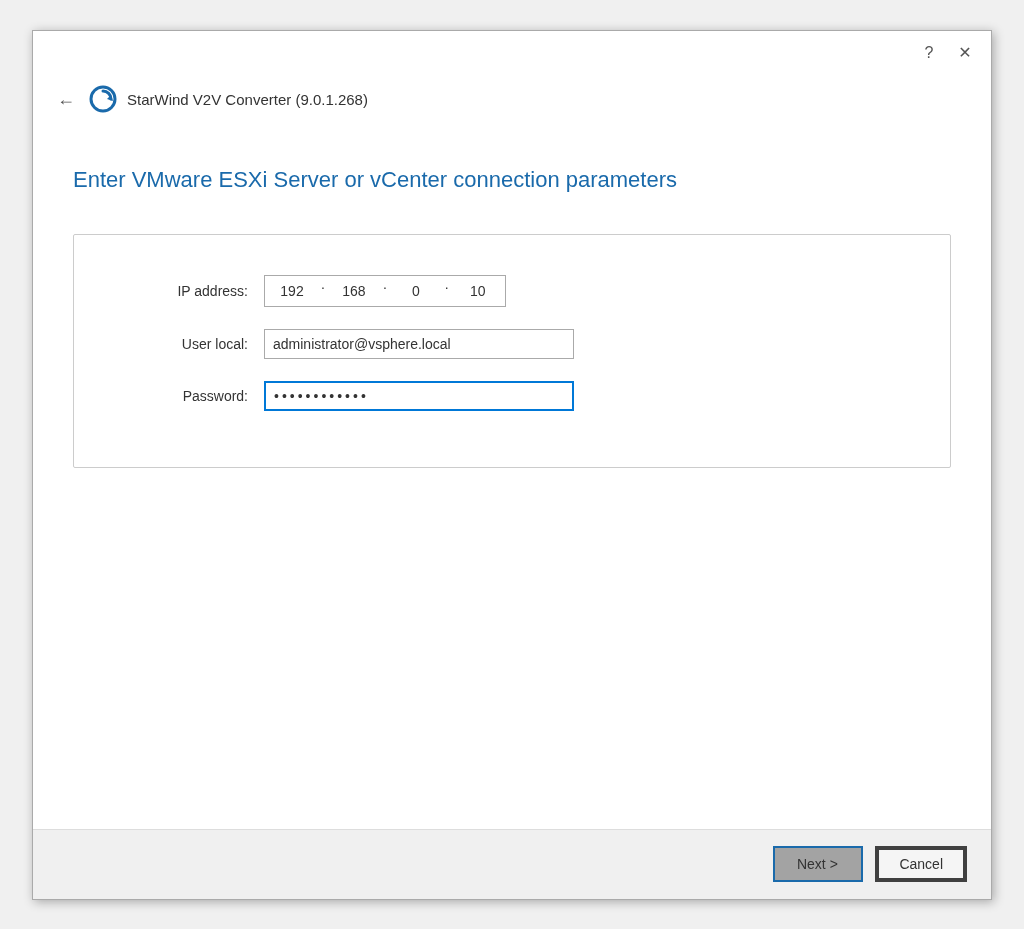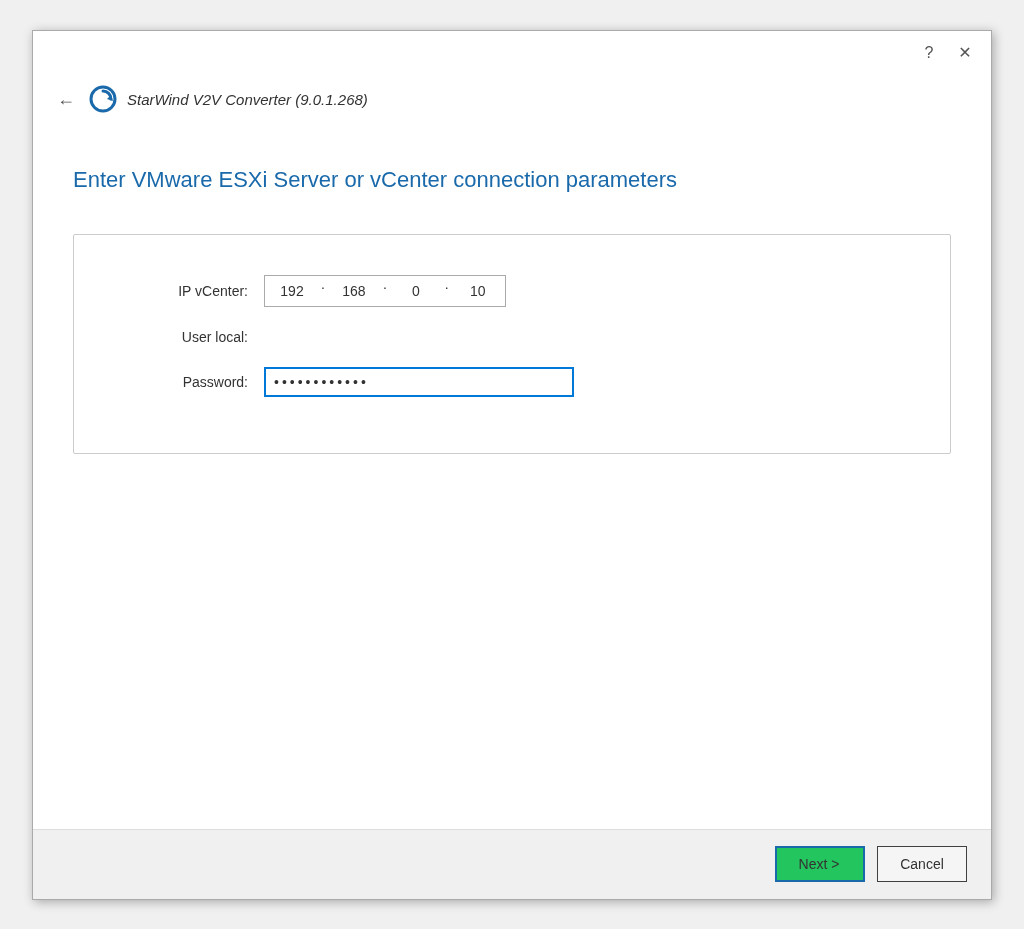--- a/index.html
+++ b/index.html
@@ -75,21 +75,20 @@
 
     .app-logo {
       width: 28px;
       height: 28px;
     }
 
     .app-title {
       font-size: 15px;
       color: #333;
       font-weight: 400;
-      font-style: italic;
     }
 
     .content-area {
       flex: 1;
       padding: 30px 40px;
       display: flex;
       flex-direction: column;
     }
 
     .page-heading {
@@ -183,28 +182,28 @@
       gap: 12px;
       min-height: 70px;
     }
 
     .btn {
       min-width: 90px;
       height: 36px;
       padding: 0 20px;
       font-size: 14px;
       cursor: pointer;
-      border: 1px solid #404040;
+      border: 4px solid #404040;
       background: #f5f5f5;
       color: #333;
     }
 
     .btn-next {
       border: 2px solid #1a6aab;
-      background: #22c55e;
+      background: #a3a3a3;
       color: #333;
       padding-left: 18px;
     }
 
     
     .logo-svg {
       width: 28px;
       height: 28px;
     }
   </style>
@@ -229,34 +228,35 @@
     </svg>
     <span class="app-title">StarWind V2V Converter (9.0.1.268)</span>
   </div>
 
   <div class="content-area">
     <div class="page-heading">Enter VMware ESXi Server or vCenter connection parameters</div>
 
     <div class="form-panel">
 
       <div class="form-row">
-        <label class="form-label">IP vCenter:</label>
+        <label class="form-label">IP address:</label>
         <div class="ip-address-group">
           <input class="ip-segment" type="text" value="192" style="">
           <span class="ip-dot">.</span>
           <input class="ip-segment" type="text" value="168" style="">
           <span class="ip-dot">.</span>
           <input class="ip-segment" type="text" value="0" style="">
           <span class="ip-dot">.</span>
           <input class="ip-segment" type="text" value="10" style="">
         </div>
       </div>
 
       <div class="form-row">
         <label class="form-label">User local:</label>
+        <input class="text-input" type="text" value="administrator@vsphere.local" style="">
       </div>
 
       <div class="form-row">
         <label class="form-label">Password:</label>
         <input class="password-input" type="password" value="••••••••••••" style="">
       </div>
     </div>
   </div>
 
   <div class="footer">

